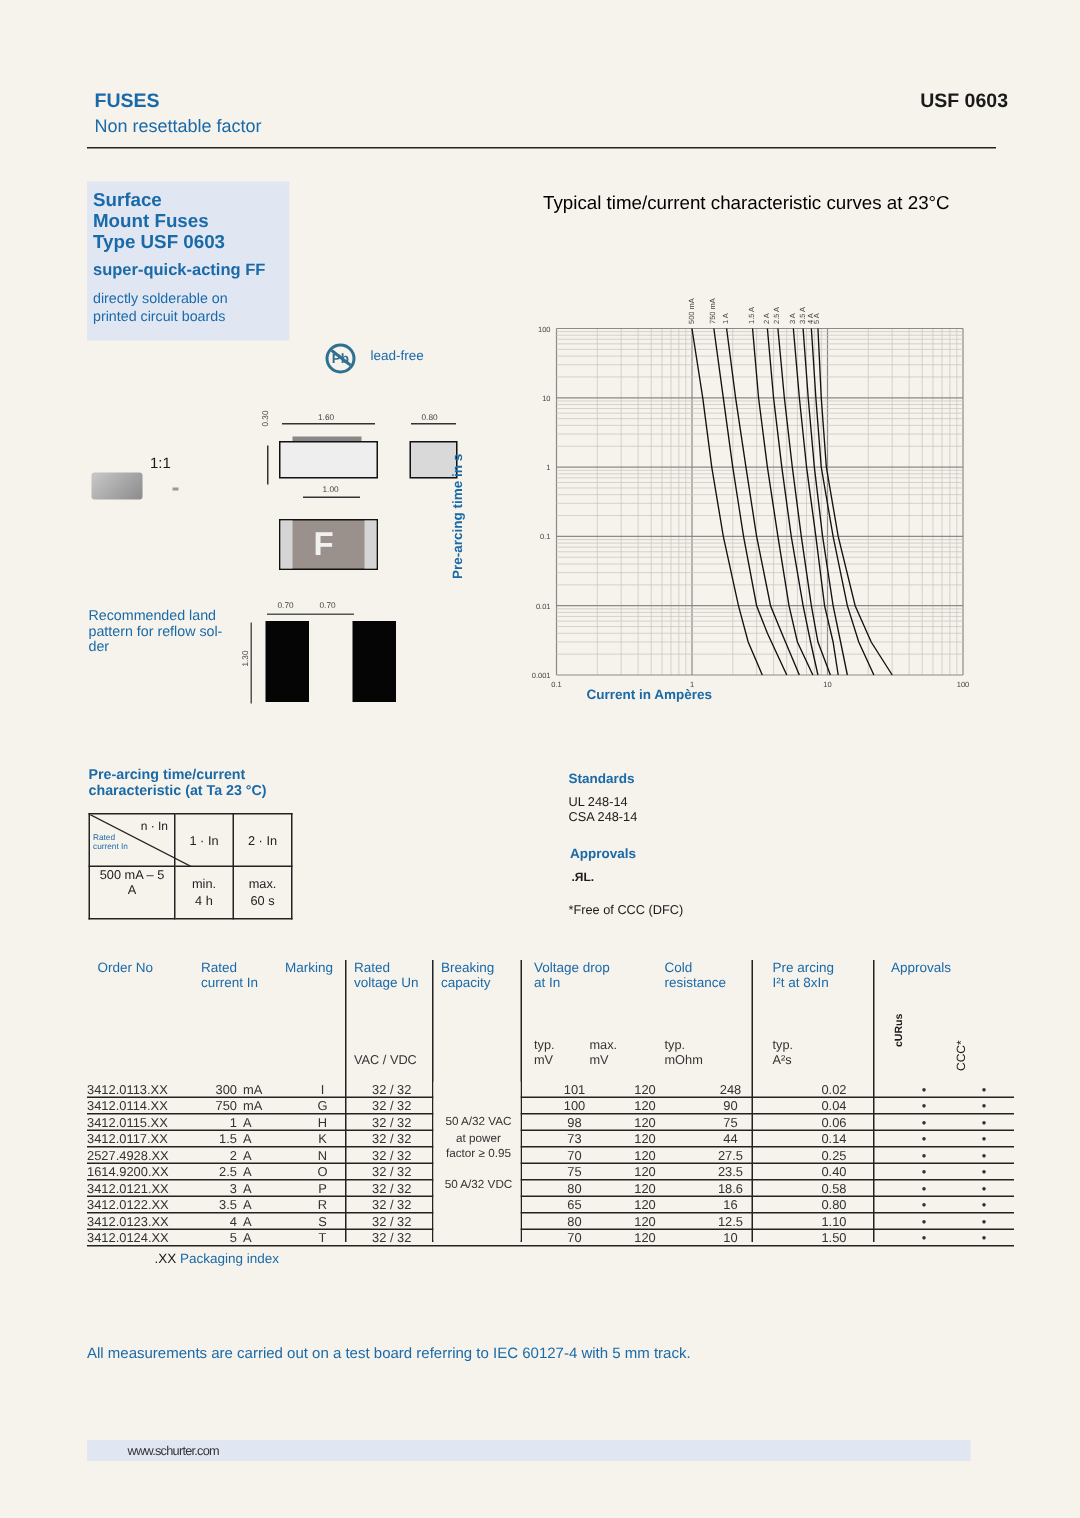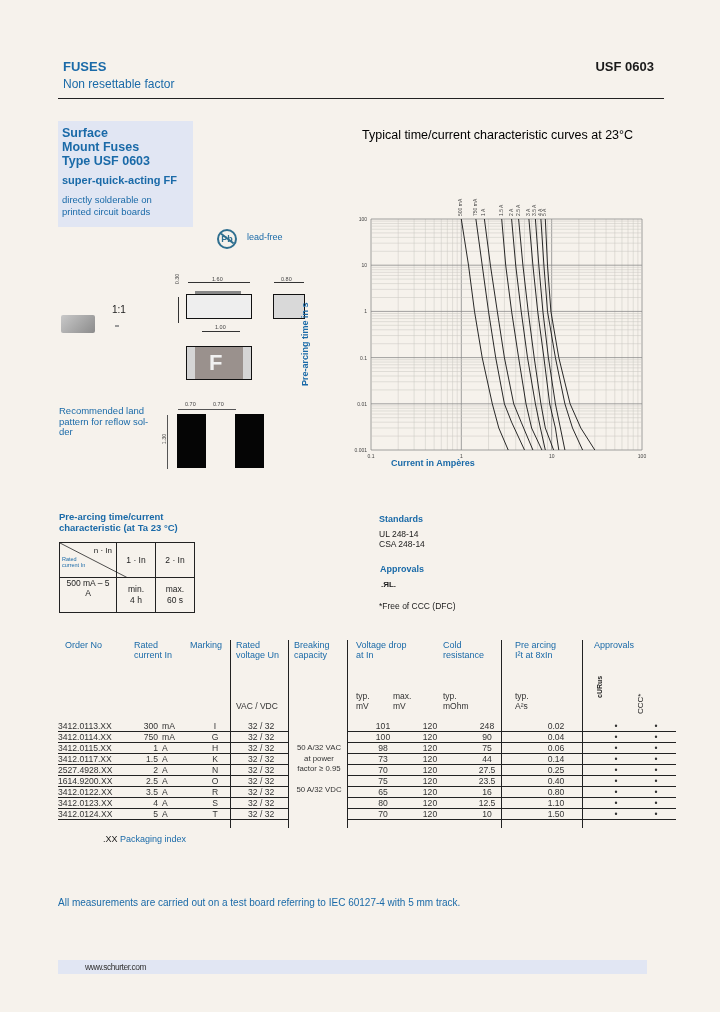--- a/index.html
+++ b/index.html
@@ -1,31 +1,31 @@
 <!DOCTYPE html>
 <html><head>
 <meta charset="utf-8">
 <style>
   html,body{margin:0;padding:0;}
   body{width:720px;height:1012px;background:#f6f2ec;position:relative;overflow:hidden;font-family:"Liberation Sans",sans-serif;color:#1a1a1a;}
   .abs{position:absolute;}
   .blue{color:#1a6aa8;}
   .hdr-title{left:63px;top:59px;font-size:13px;font-weight:bold;color:#1a6aa8;}
   .hdr-sub{left:63px;top:77px;font-size:12px;color:#1a6aa8;}
-  .hdr-code{right:66px;top:59px;font-size:13px;font-weight:bold;color:#1a1a1a;}
+  .hdr-code{right:48px;top:59px;font-size:13px;font-weight:bold;color:#1a1a1a;}
   .hdr-rule{left:58px;top:98px;width:606px;height:1px;background:#222;}
   .intro-box{left:58px;top:121px;width:135px;height:106px;background:#e1e6f3;}
   .intro-title{left:62px;top:126px;font-size:12.5px;font-weight:bold;color:#1a6aa8;line-height:14px;}
   .intro-tag{left:62px;top:174px;font-size:11px;font-weight:bold;color:#1a6aa8;}
   .intro-desc{left:62px;top:194px;font-size:9.5px;color:#1a6aa8;line-height:12px;}
   .pb-icon{left:217px;top:229px;width:20px;height:20px;border:2px solid #2f6f8f;border-radius:50%;box-sizing:border-box;font-size:9px;font-weight:bold;color:#2f6f8f;text-align:center;line-height:16px;overflow:hidden;}
   .pb-icon:after{content:"";position:absolute;left:-2px;top:7px;width:22px;height:1.5px;background:#2f6f8f;transform:rotate(38deg);}
   .pb-label{left:247px;top:232px;font-size:9px;color:#1a6aa8;}
   .chart-title{left:362px;top:128px;font-size:12.5px;color:#000000;}
-  .scale-label{left:112px;top:304px;font-size:10px;}
+  .scale-label{left:100px;top:304px;font-size:10px;}
   .photo{left:61px;top:315px;width:34px;height:18px;background:linear-gradient(135deg,#c9c9c9,#8b8b8b);border-radius:2px;}
   .tiny-dot{left:115px;top:325px;width:4px;height:2px;background:#999;}
   .side-view{left:186px;top:294px;width:66px;height:25px;border:1.5px solid #111;background:#eee;box-sizing:border-box;}
   .end-view{left:273px;top:294px;width:32px;height:25px;border:1px solid #111;background:#d9d9d9;box-sizing:border-box;}
   .top-view{left:186px;top:346px;width:66px;height:34px;border:1px solid #111;background:#9a918d;box-sizing:border-box;}
   .top-view .cap{position:absolute;top:0;width:8px;height:100%;background:#d5d5d5;}
   .top-view .F{position:absolute;left:22px;top:5px;font-size:22px;font-weight:bold;color:#f1f1f1;line-height:22px;}
   .dim{font-size:5.5px;color:#444;}
   .land-label{left:59px;top:406px;font-size:9.5px;color:#1a6aa8;line-height:10.5px;}
   .pad{width:29px;height:54px;background:#050505;}
@@ -396,20 +396,34 @@
         <td style="width: 58px; text-align: left; padding-left: 8px;">32 / 32</td>
         <td style="width: 58px; text-align: left;"></td>
         <td style="width: 38px; text-align: center;">75</td>
         <td style="width: 56px; text-align: center;">120</td>
         <td style="width: 58px; text-align: center;">23.5</td>
         <td style="width: 80px; text-align: center;">0.40</td>
         <td style="width: 40px; text-align: center;">•</td>
         <td style="width: 40px; text-align: center;">•</td>
       </tr>
       <tr>
+        <td style="width: 70px; text-align: left;">3412.0121.XX</td>
+        <td style="width: 30px; text-align: right;">3</td>
+        <td style="width: 28px; text-align: left; padding-left: 4px;"> A</td>
+        <td style="width: 50px; text-align: center;">P</td>
+        <td style="width: 58px; text-align: left; padding-left: 8px;">32 / 32</td>
+        <td style="width: 58px; text-align: left;"></td>
+        <td style="width: 38px; text-align: center;">80</td>
+        <td style="width: 56px; text-align: center;">120</td>
+        <td style="width: 58px; text-align: center;">18.6</td>
+        <td style="width: 80px; text-align: center;">0.58</td>
+        <td style="width: 40px; text-align: center;">•</td>
+        <td style="width: 40px; text-align: center;">•</td>
+      </tr>
+      <tr>
         <td style="width: 70px; text-align: left;">3412.0122.XX</td>
         <td style="width: 30px; text-align: right;">3.5</td>
         <td style="width: 28px; text-align: left; padding-left: 4px;"> A</td>
         <td style="width: 50px; text-align: center;">R</td>
         <td style="width: 58px; text-align: left; padding-left: 8px;">32 / 32</td>
         <td style="width: 58px; text-align: left;"></td>
         <td style="width: 38px; text-align: center;">65</td>
         <td style="width: 56px; text-align: center;">120</td>
         <td style="width: 58px; text-align: center;">16</td>
         <td style="width: 80px; text-align: center;">0.80</td>

